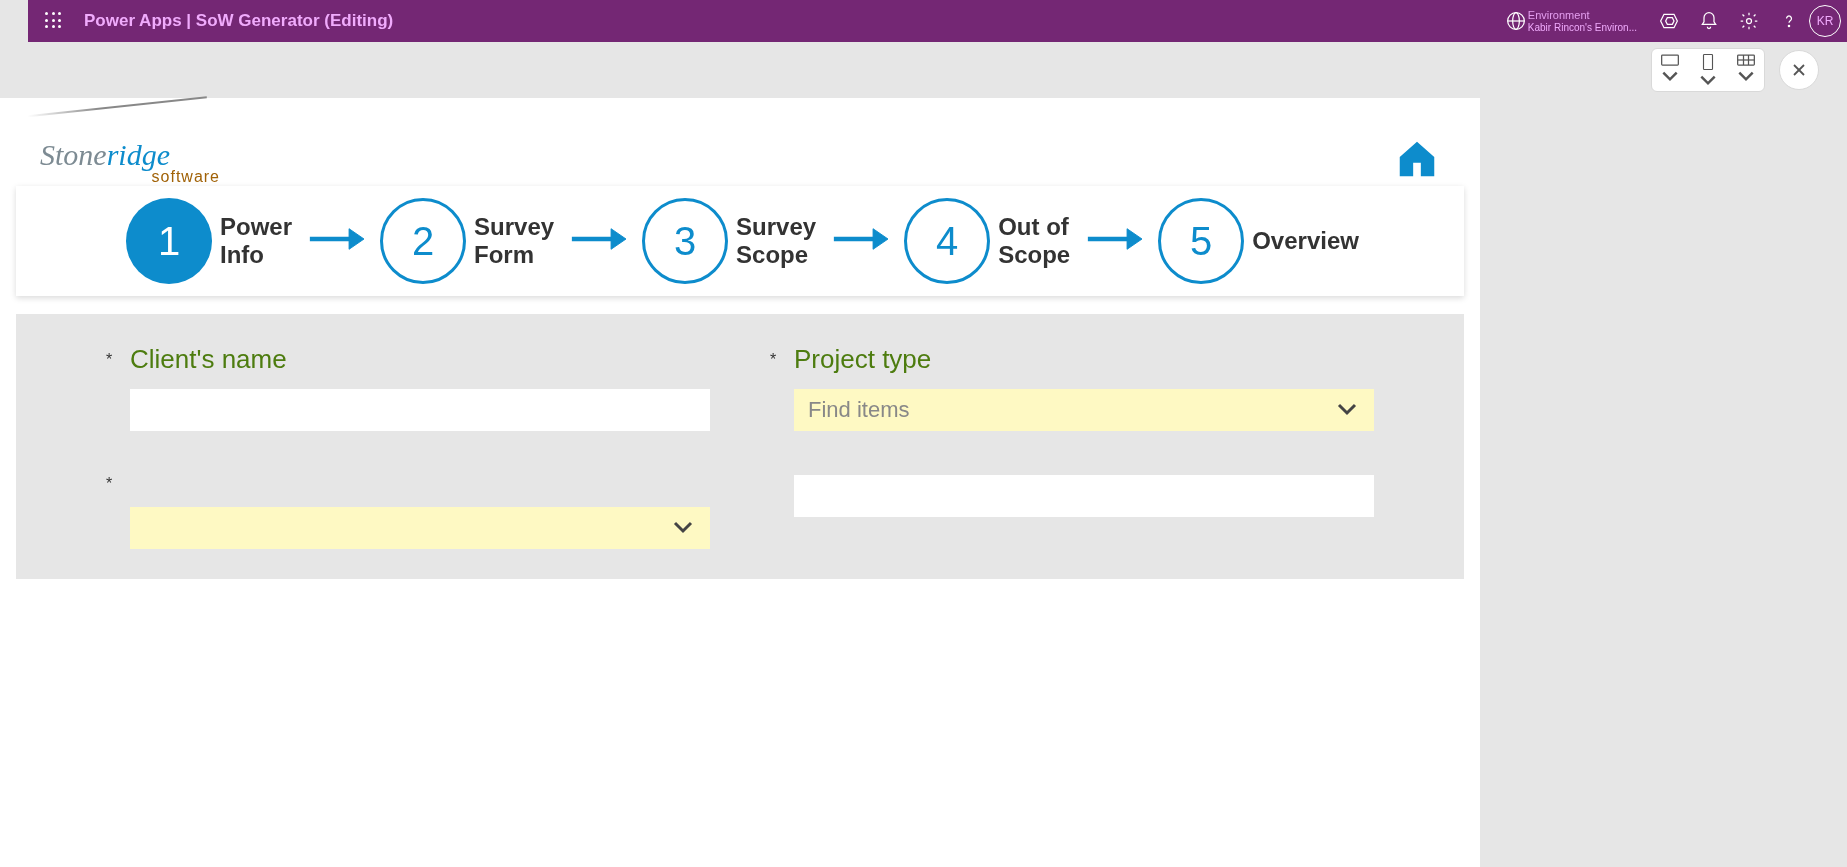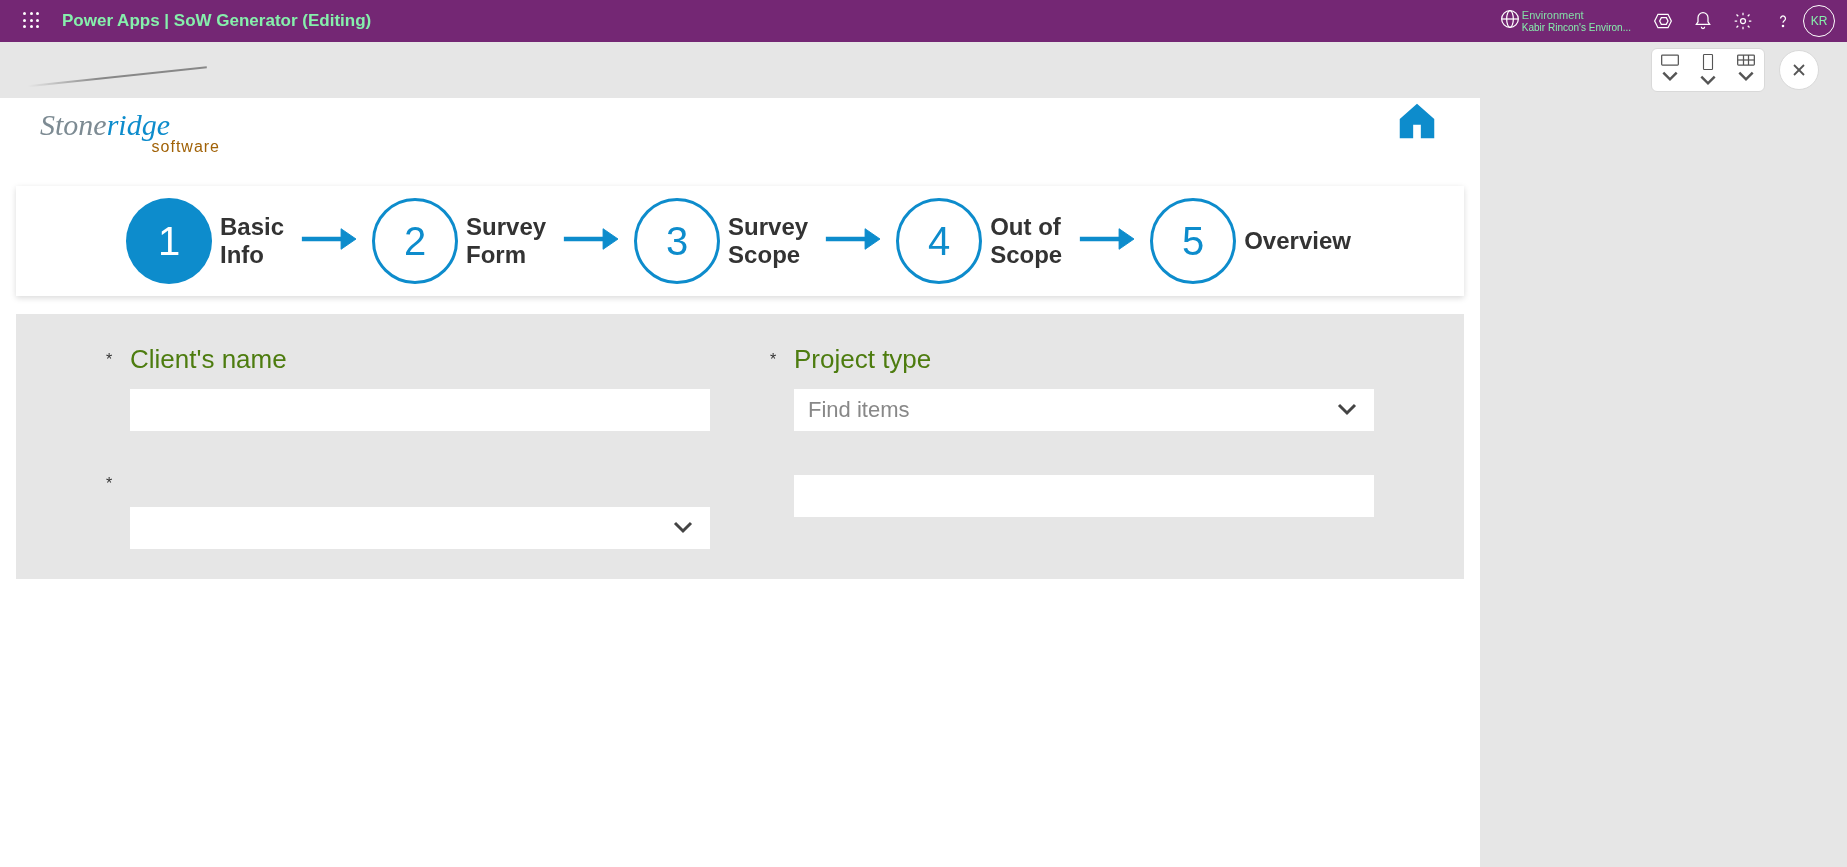--- a/index.html
+++ b/index.html
@@ -8,22 +8,23 @@
   background: #e6e6e6;
   width: 1847px;
   height: 867px;
   overflow: hidden;
 }
 .top-bar {
   background: #742774;
   height: 42px;
   display: flex;
   align-items: center;
-  color: #86efac;
-  padding: 0 12px;
+  color: #f0abfc;
+  padding: 0 6px;
+  margin-left: 28px;
 }
 .waffle {
   width: 40px;
   display: flex;
   align-items: center;
   justify-content: center;
   cursor: pointer;
 }
 .dot-grid {
   width: 18px; height: 18px;
@@ -36,20 +37,21 @@
   width: 3px; height: 3px; background: #fff; border-radius: 50%;
 }
 .top-title {
   font-size: 17px;
   font-weight: 600;
   margin-left: 10px;
 }
 .top-spacer { flex: 1; }
 .env-block {
   display: flex;
+  align-items: center;
   gap: 2px;
   margin-right: 12px;
 }
 .env-text {
   display: flex;
   flex-direction: column;
   line-height: 1.1;
 }
 .env-label { font-size: 11px; opacity: .9; }
 .env-name { font-size: 10px; }
@@ -111,21 +113,21 @@
 .canvas {
   background: #fff;
   width: 1480px;
   margin-left: 0;
   height: calc(100% - 98px);
 }
 
 .app-header {
   height: 88px;
   display: flex;
-  align-items: flex-start;
+  align-items: flex-end;
   padding: 0 40px;
   background: #fff;
 }
 .logo-text {
   font-family: Georgia, "Times New Roman", serif;
   font-style: italic;
   font-size: 30px;
 }
 .logo-stone { color: #7d8b93; }
 .logo-ridge { color: #0d8ccc; }
@@ -217,21 +219,21 @@
   font-size: 16px;
   width: 14px;
 }
 .field-label {
   font-size: 26px;
   color: #4d7c0f;
 }
 .text-input, .select-box {
   height: 42px;
   border: none;
-  background: #ffffff;
+  background: #fef9c3;
   font-size: 22px;
   padding: 4px 14px;
   font-family: inherit;
   color: #333;
   margin-left: 24px;
   width: calc(100% - 24px);
 }
 .text-input.white { background: #fff; }
 .select-box {
   display: flex;
@@ -352,21 +354,21 @@
     <div class="home-icon">
       <svg viewBox="0 0 24 24">
         <path d="M3 11 L12 3 L21 11 L21 21 L14 21 L14 14 L10 14 L10 21 L3 21 Z"></path>
       </svg>
     </div>
   </div>
 
   <div class="stepper">
     <div class="step">
       <div class="step-circle active">1</div>
-      <div class="step-label"><span style="white-space:pre-line">Basic
+      <div class="step-label"><span style="white-space:pre-line">Power
 Info</span></div>
     </div>
     <div class="arrow">
       <svg viewBox="0 0 60 30">
           <line x1="2" y1="15" x2="46" y2="15" stroke="#0d8ccc" stroke-width="5"></line>
           <polygon points="44,4 60,15 44,26"></polygon>
         </svg>
     </div>
     <div class="step">
       <div class="step-circle inactive">2</div>

